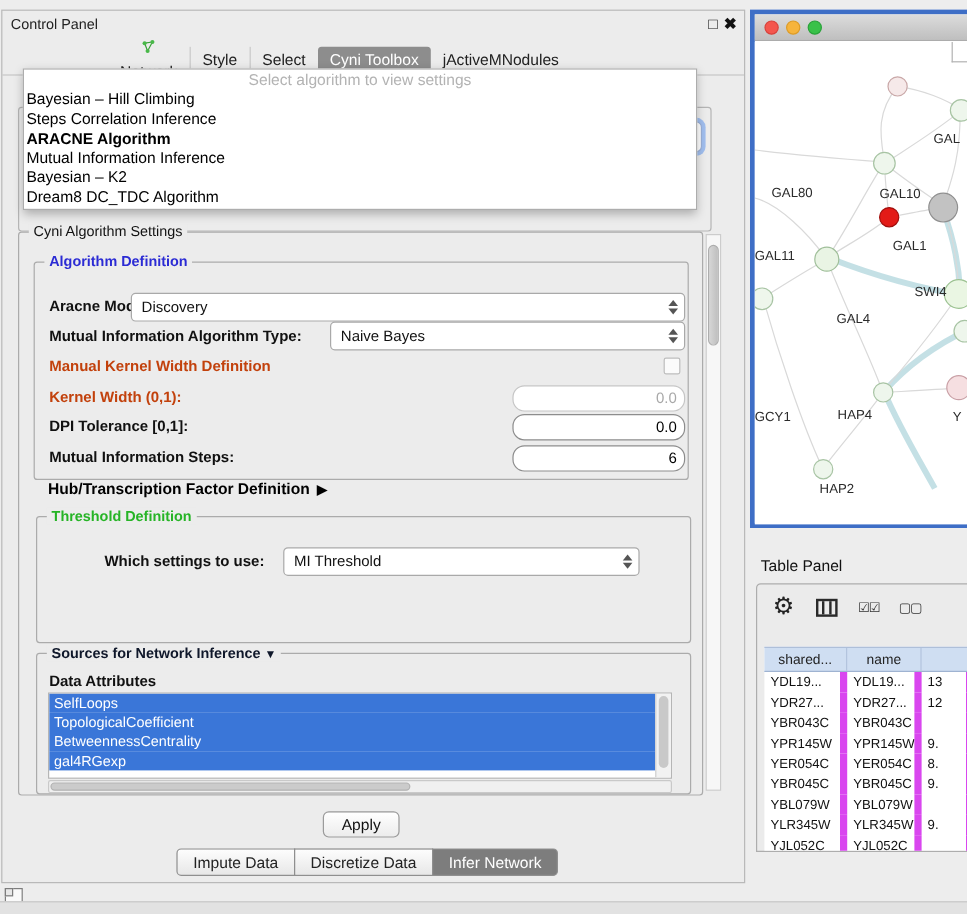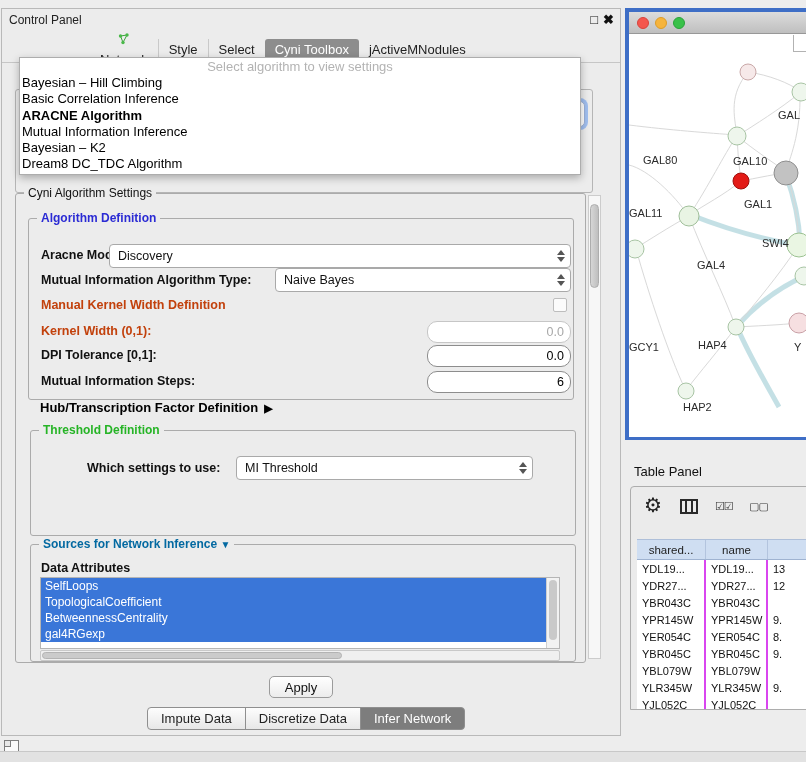--- a/index.html
+++ b/index.html
@@ -131,21 +131,21 @@
   .col-icon i { flex:1; border-right:2px solid #2a2a2a; }
   .col-icon i:last-child { border-right:none; }
   .pair-icon { position:absolute; top:13px; font-size:11px; color:#333; letter-spacing:-1px; }
   .tp-table { position:absolute; left:6px; top:52px; right:0; bottom:0; background:#fff; }
   .tp-header { display:flex; height:21px; background:var(--header-blue,#cfdef2);
                border-top:1px solid #aebfd9; border-bottom:1px solid #9fb3d1;
                font-size:11.5px; color:#222; }
   .tp-header .hc { border-right:1px solid #b3c4de; display:flex; align-items:center; justify-content:center; }
   .tp-row { display:flex; height:17px; font-size:11px; color:#111; }
   .tp-row .c { overflow:hidden; white-space:nowrap; padding-left:5px; display:flex; align-items:center;
-               border-right:2px solid #d946ef; }
+               border-right:6px solid #d946ef; }
   .c0,.hc0 { width:69px; }
   .c1,.hc1 { width:62px; }
   .c2,.hc2 { flex:1; }
 
   
   .bottom-strip { position:absolute; left:0; top:751px; width:806px; height:11px;
                   background:#e2e2e2; border-top:1px solid #c8c8c8; }
   .dock-icon { position:absolute; left:4px; top:740px; width:15px; height:15px;
                border:1px solid #7d7d7d; background:#fafafa; }
   .dock-icon i { position:absolute; left:-1px; top:-1px; width:7px; height:7px;
@@ -188,21 +188,21 @@
         <span>jActiveMNodules</span>
       </div>
   </div>
 
   <div class="hidden-grp"></div>
   <div class="focus-combo"></div>
 
   <div class="popup">
     <div class="ph">Select algorithm to view settings</div>
     <div class="pi">Bayesian – Hill Climbing</div>
-    <div class="pi">Basic Correlation Inference</div>
+    <div class="pi">Steps Correlation Inference</div>
     <div class="pi bold">ARACNE Algorithm</div>
     <div class="pi">Mutual Information Inference</div>
     <div class="pi">Bayesian – K2</div>
     <div class="pi">Dream8 DC_TDC Algorithm</div>
   </div>
 
   <div class="grp" id="settings">
     <span class="gtitle">Cyni Algorithm Settings</span>
 
     <div class="grp" style="left:12px; top:24px; width:546px; height:182px;">
@@ -251,21 +251,21 @@
         <span>MI Threshold</span>
         <span class="arrows">
             <i class="arr-up"></i>
             <i class="arr-dn"></i>
           </span>
       </div>
 
     </div>
 
     <div class="grp" style="left:14px; top:350px; width:546px; height:118px;">
-      <span class="gtitle" style="font-weight:bold; color:#0369a1;"><span>Sources for Network Inference</span> <span style="font-size:10px;">▼</span></span>
+      <span class="gtitle" style="font-weight:bold; color:#0f172a;"><span>Sources for Network Inference</span> <span style="font-size:10px;">▼</span></span>
 
       <span class="lbl" style="left:10px; top:16px;">Data Attributes</span>
 
       <div class="listbox" style="left:9px; top:32px; width:520px; height:72px;">
         <div class="litem">SelfLoops</div>
         <div class="litem">TopologicalCoefficient</div>
         <div class="litem">BetweennessCentrality</div>
         <div class="litem">gal4RGexp</div>
         <div class="vscroll">
             <div class="thumb"></div>

